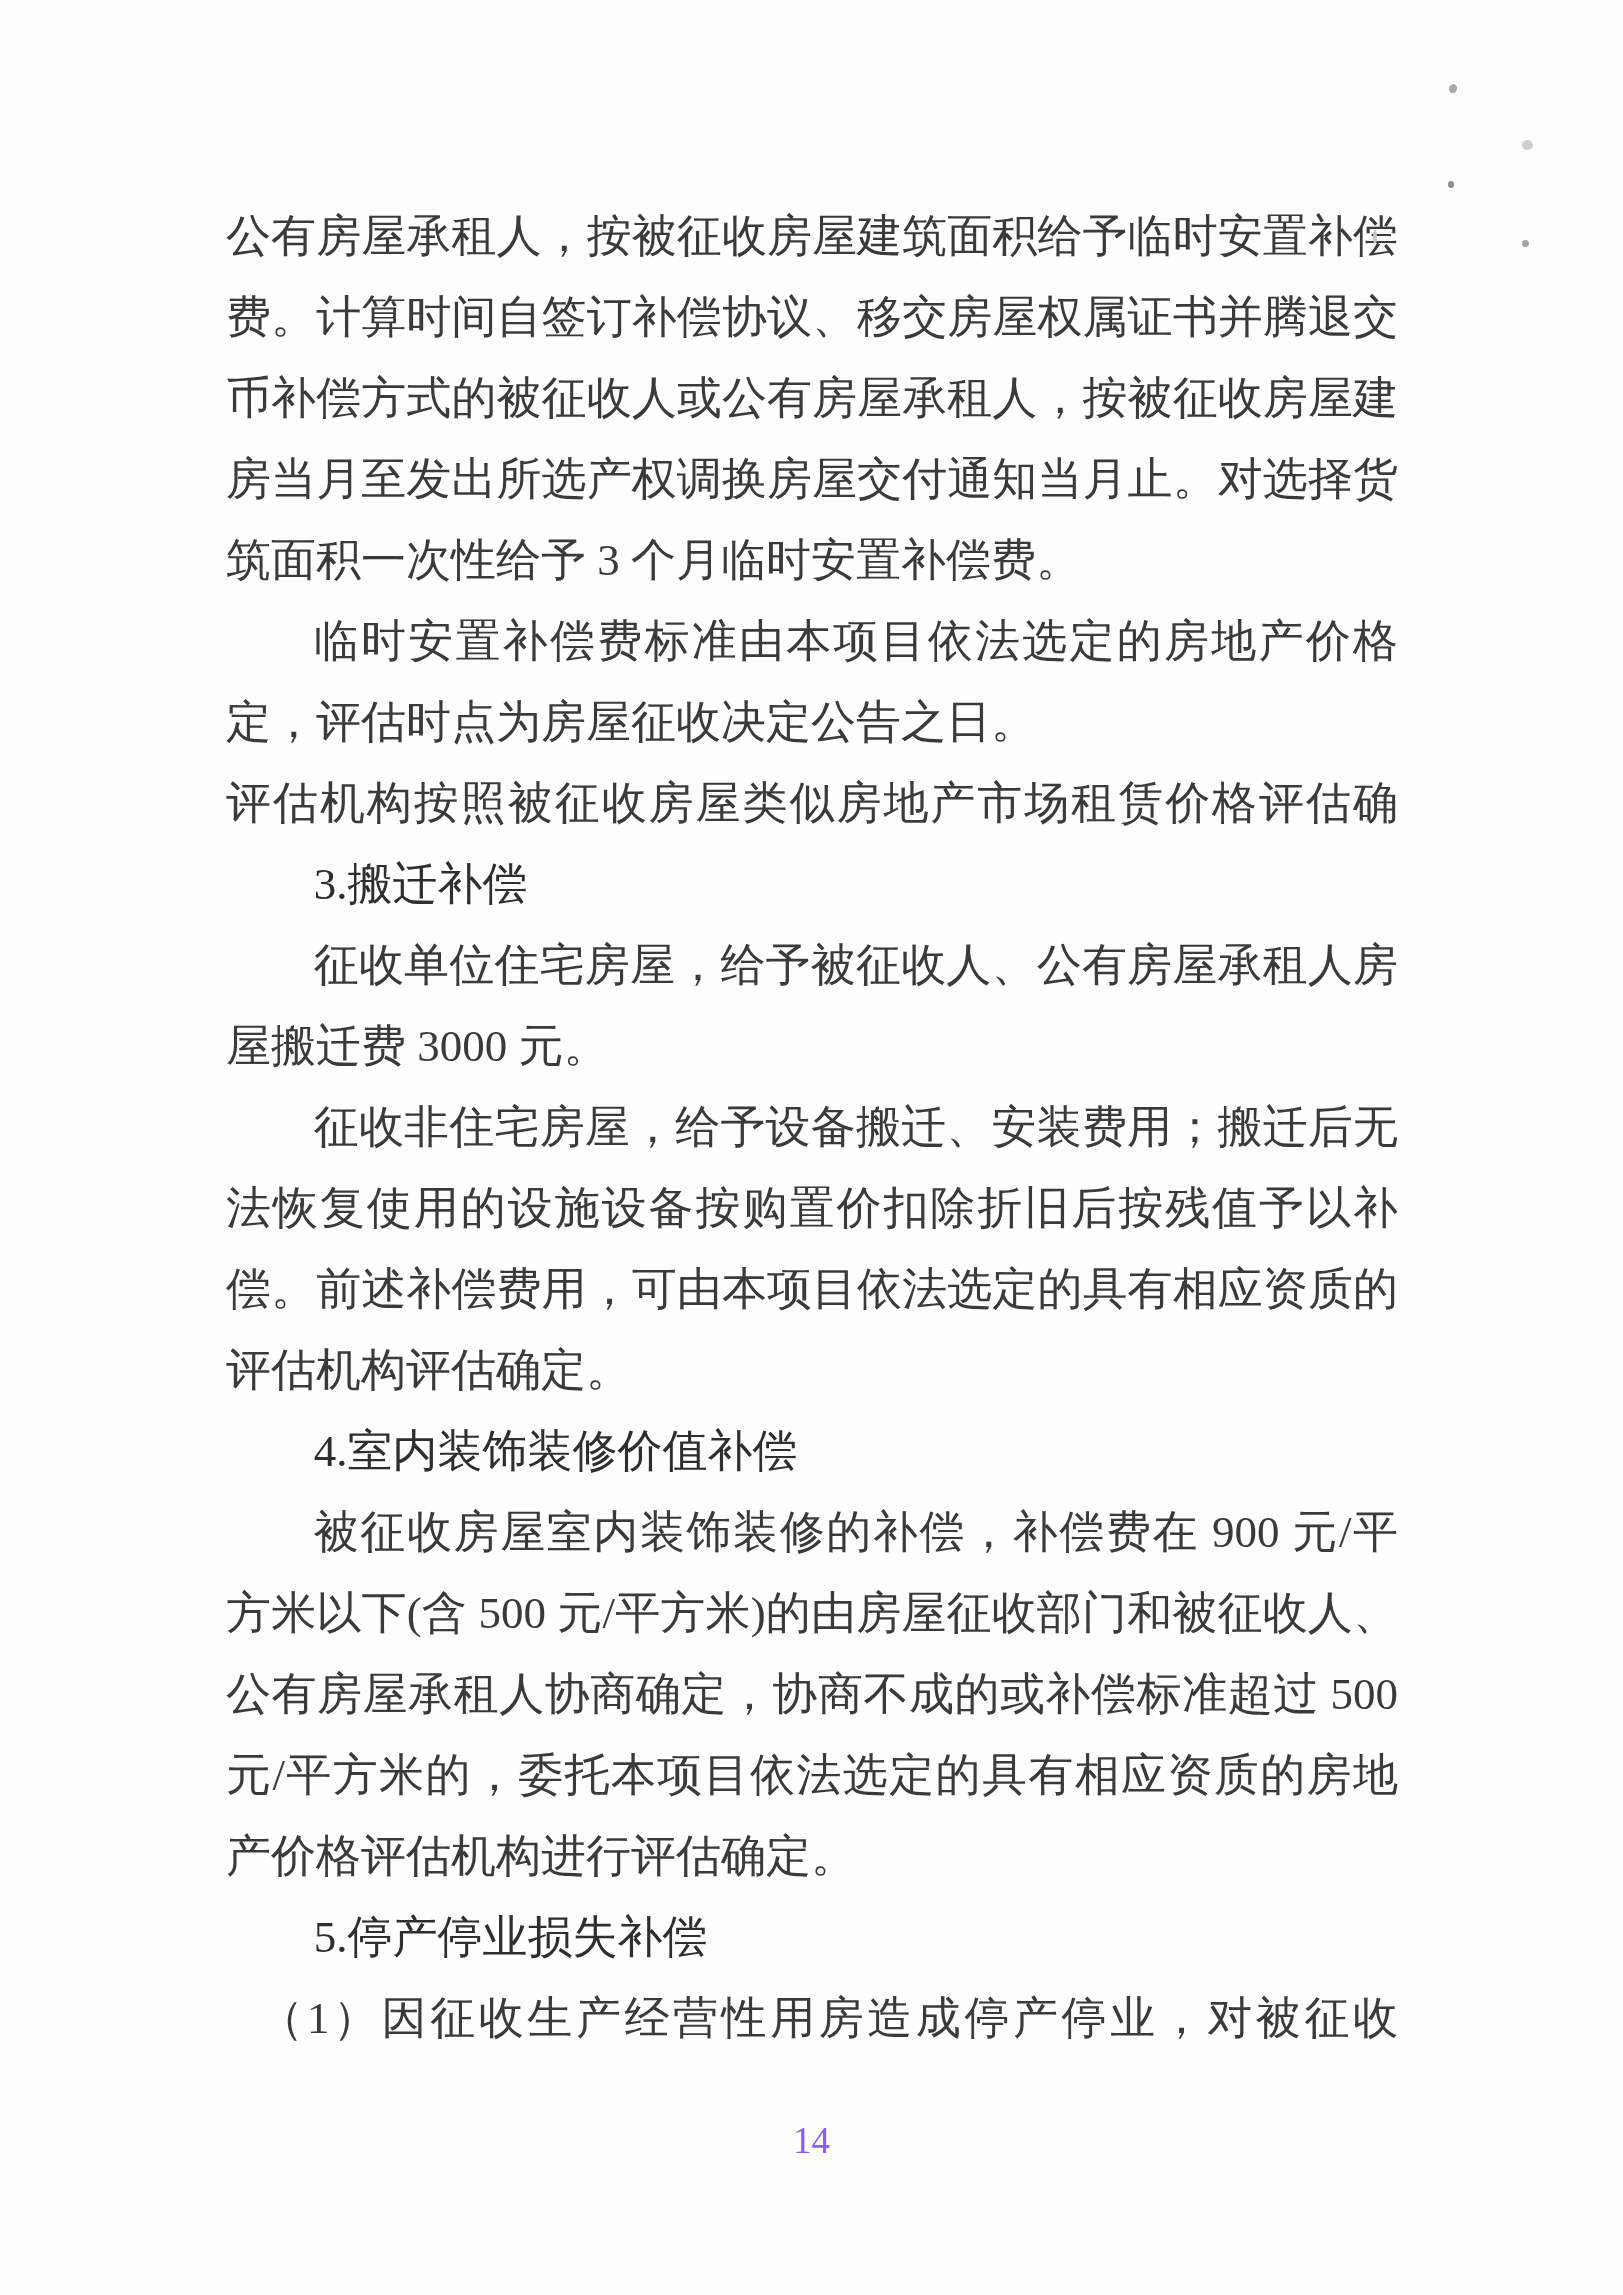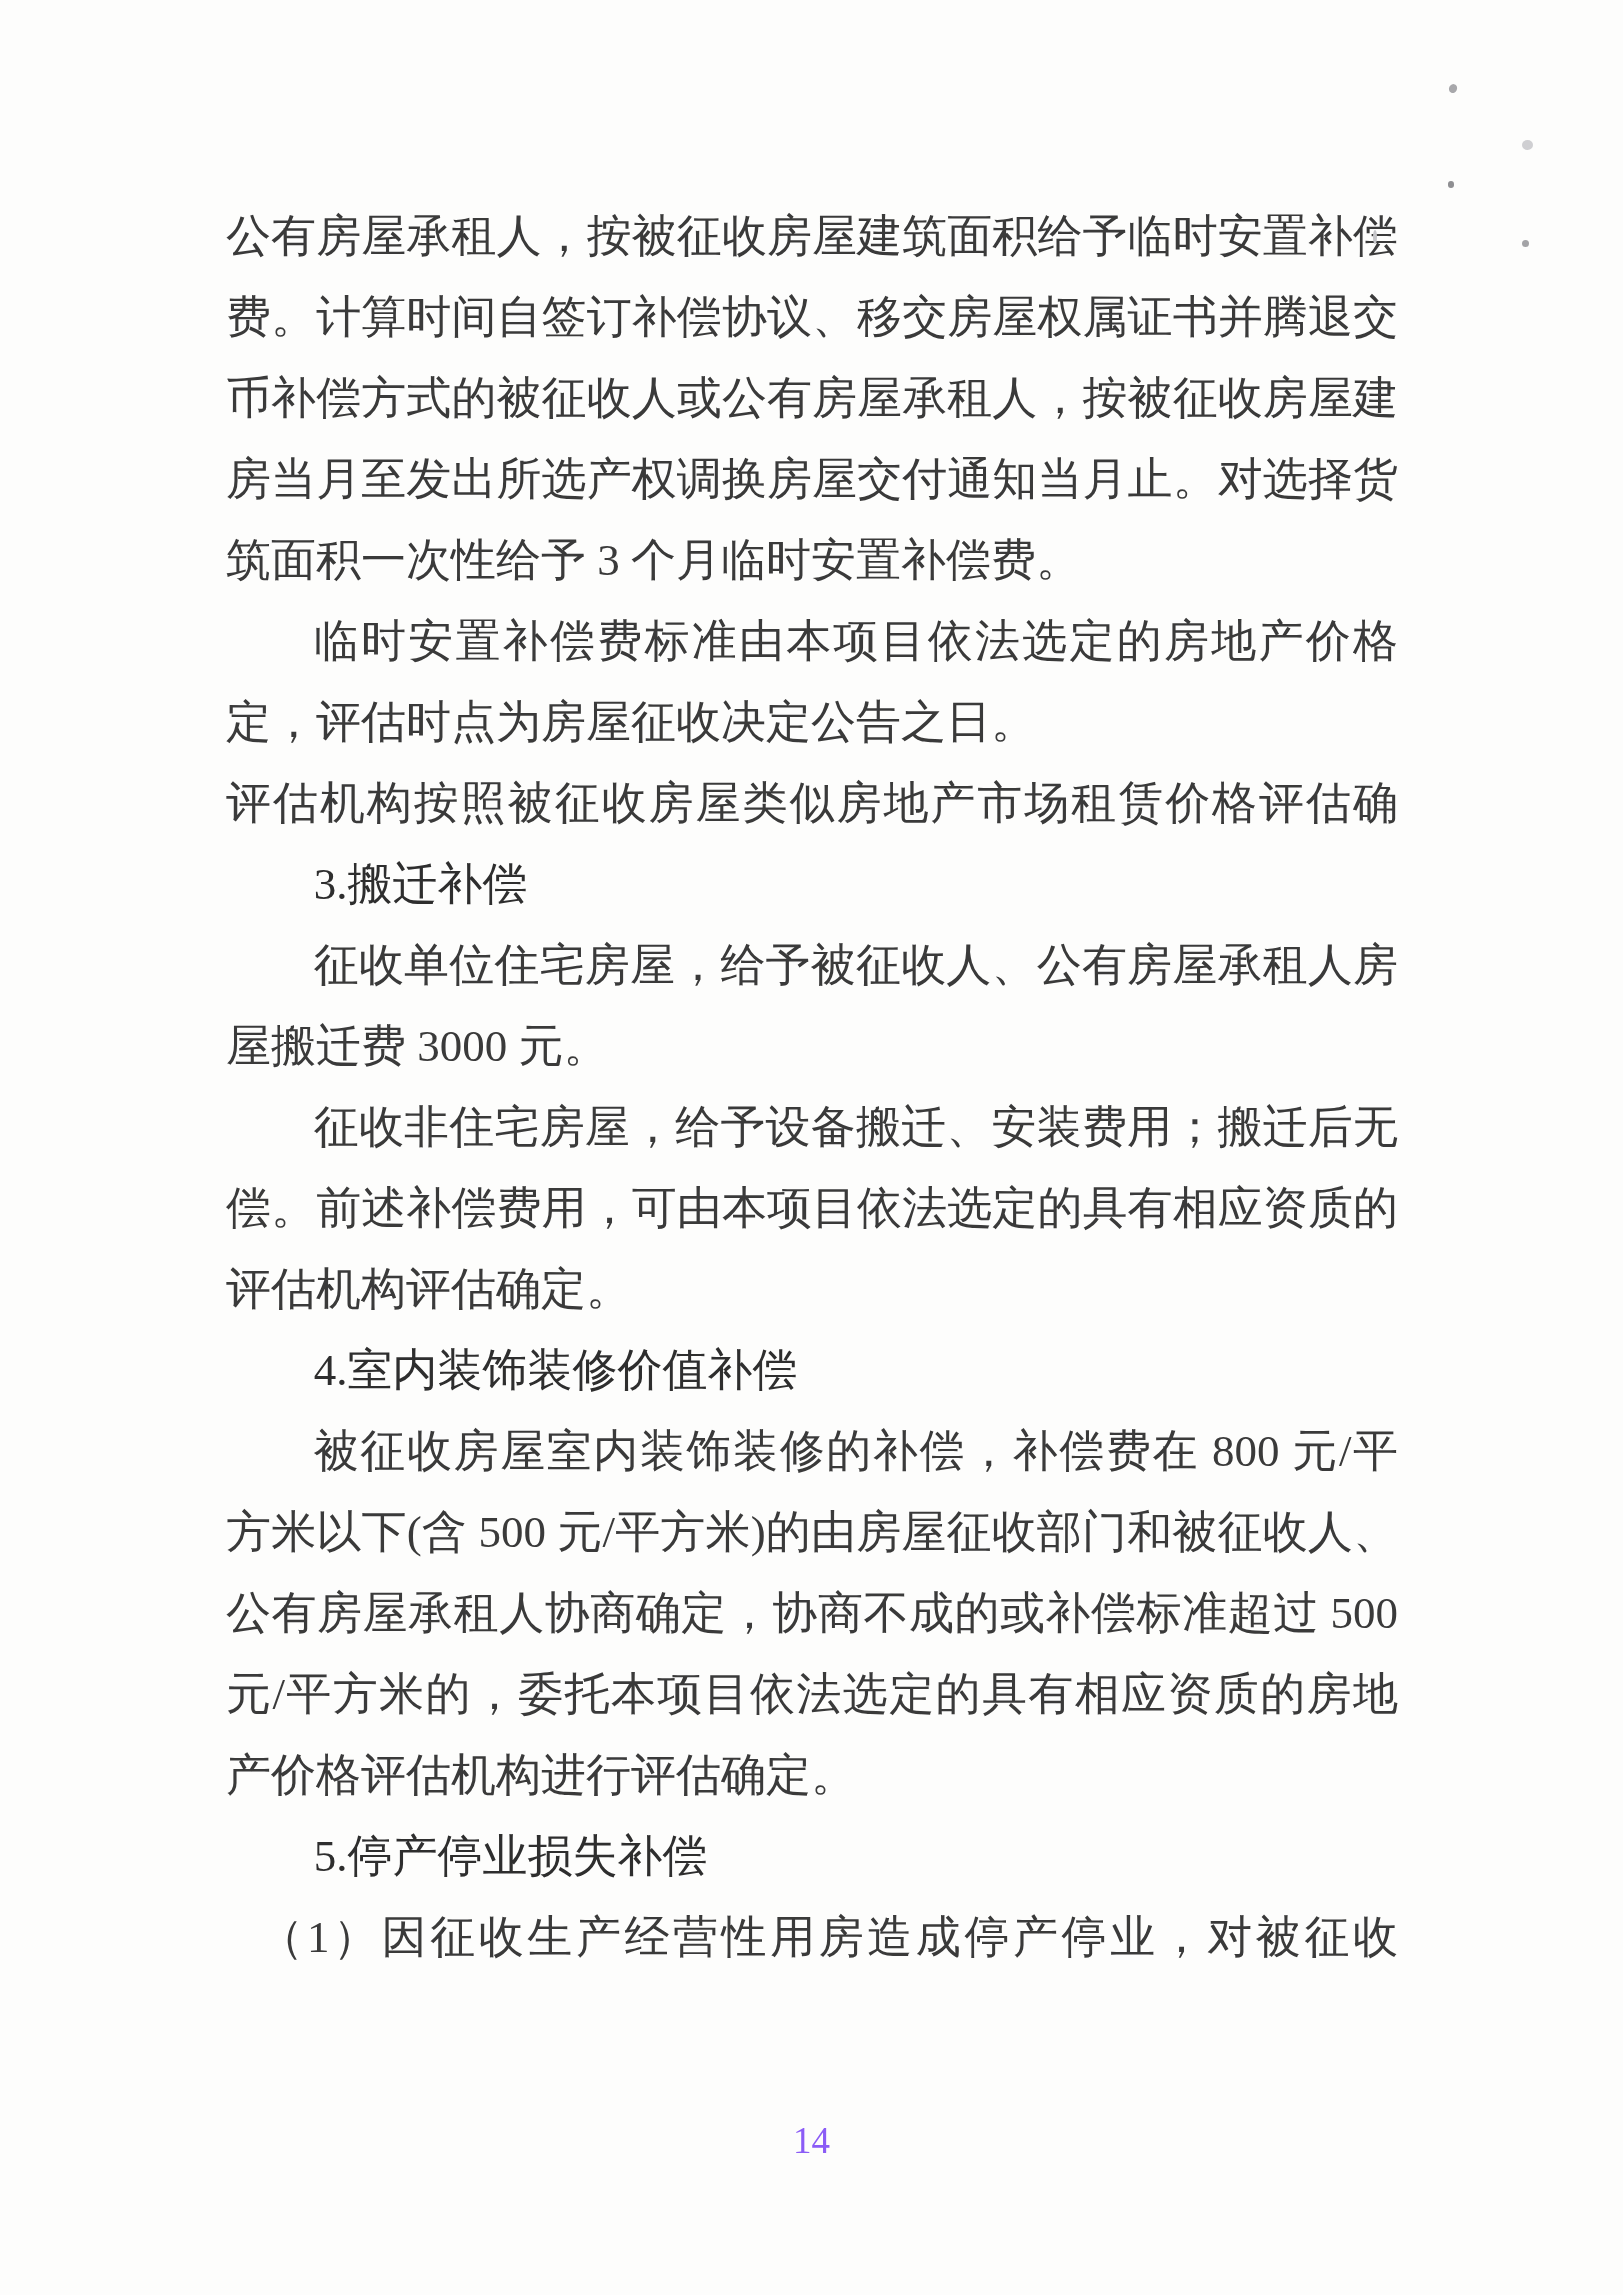--- a/index.html
+++ b/index.html
@@ -80,24 +80,25 @@
       <div class="line justify">币补偿方式的被征收人或公有房屋承租人，按被征收房屋建</div>
       <div class="line justify">房当月至发出所选产权调换房屋交付通知当月止。对选择货</div>
       <div class="line left">筑面积一次性给予 3 个月临时安置补偿费。</div>
       <div class="line justify indent">临时安置补偿费标准由本项目依法选定的房地产价格</div>
       <div class="line left">定，评估时点为房屋征收决定公告之日。</div>
       <div class="line justify">评估机构按照被征收房屋类似房地产市场租赁价格评估确</div>
       <div class="line left indent bold">3.搬迁补偿</div>
       <div class="line justify indent">征收单位住宅房屋，给予被征收人、公有房屋承租人房</div>
       <div class="line left">屋搬迁费 3000 元。</div>
       <div class="line justify indent">征收非住宅房屋，给予设备搬迁、安装费用；搬迁后无</div>
+      <div class="line justify">法恢复使用的设施设备按购置价扣除折旧后按残值予以补</div>
       <div class="line justify">偿。前述补偿费用，可由本项目依法选定的具有相应资质的</div>
       <div class="line left">评估机构评估确定。</div>
       <div class="line left indent bold">4.室内装饰装修价值补偿</div>
-      <div class="line justify indent">被征收房屋室内装饰装修的补偿，补偿费在 800 元/平</div>
+      <div class="line justify indent">被征收房屋室内装饰装修的补偿，补偿费在 900 元/平</div>
       <div class="line justify">方米以下(含 500 元/平方米)的由房屋征收部门和被征收人、</div>
       <div class="line justify">公有房屋承租人协商确定，协商不成的或补偿标准超过 500</div>
       <div class="line justify">元/平方米的，委托本项目依法选定的具有相应资质的房地</div>
       <div class="line left">产价格评估机构进行评估确定。</div>
       <div class="line left indent bold">5.停产停业损失补偿</div>
       <div class="line justify indent-paren">（1）因征收生产经营性用房造成停产停业，对被征收</div>
     </div>
 
   <div class="page-number">14</div>
 

